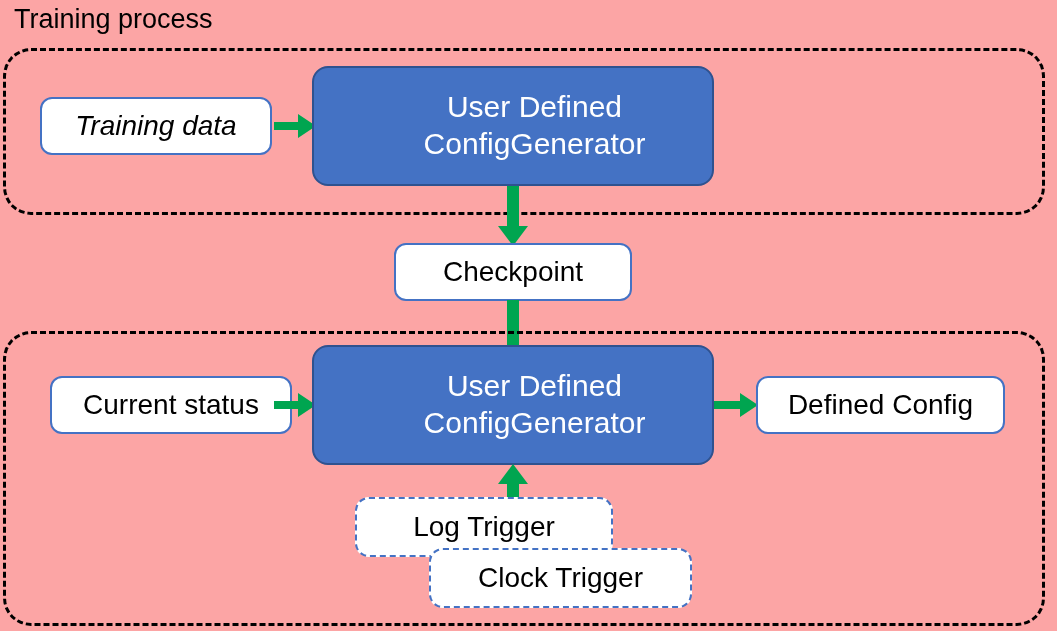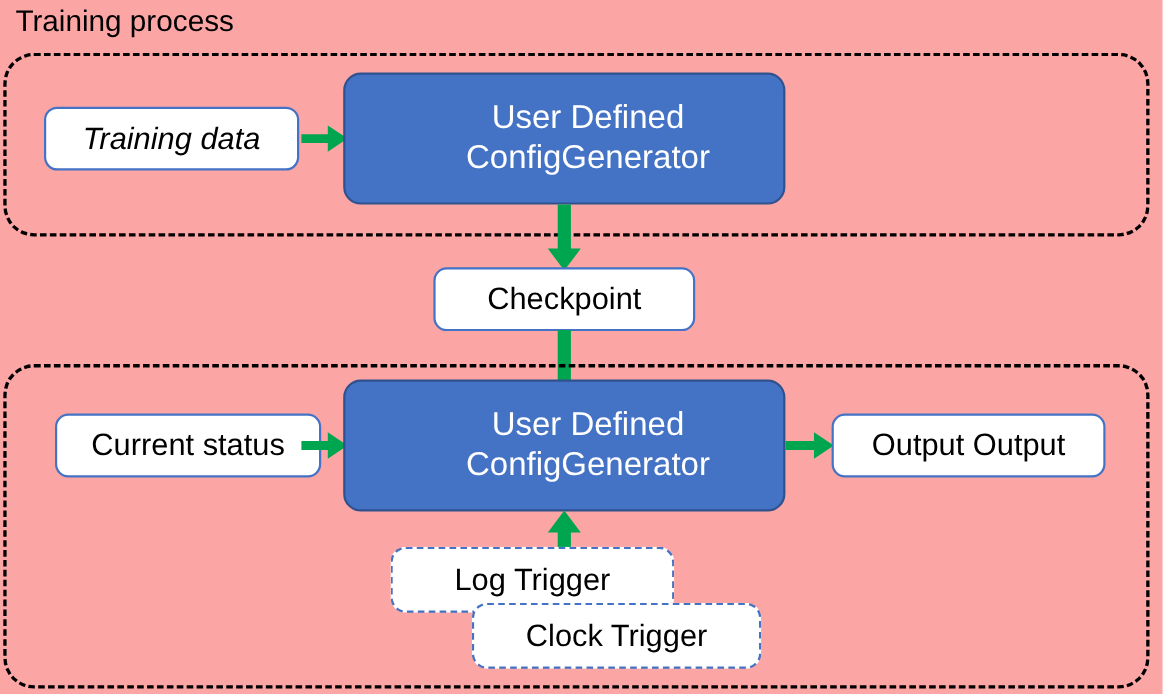--- a/index.html
+++ b/index.html
@@ -121,21 +121,21 @@
       <span class="label-line">User Defined</span>
       <span class="label-line">ConfigGenerator</span>
     </div>
   </div>
 
   <svg class="arrow" style="left:714px; top:387px; width:44px; height:36px;" viewBox="0 0 44 36">
     <path d="M0 14 H26 V6 L44 18 L26 30 V22 H0 Z" fill="#00A550"></path>
   </svg>
 
   <div class="node node-white" style="left:756px; top:376px; width:249px; height:58px;">
-    <span>Output Output</span>
+    <span>Defined Config</span>
   </div>
 
   <svg class="arrow" style="left:495px; top:464px; width:36px; height:44px;" viewBox="0 0 36 44">
     <path d="M18 0 L33 20 H24 V44 H12 V20 H3 Z" fill="#00A550"></path>
   </svg>
 
   <div class="node node-dashed-blue" style="left:355px; top:497px; width:258px; height:60px; z-index:2;justify-content:center;">
     <span>Log Trigger</span>
   </div>
 

